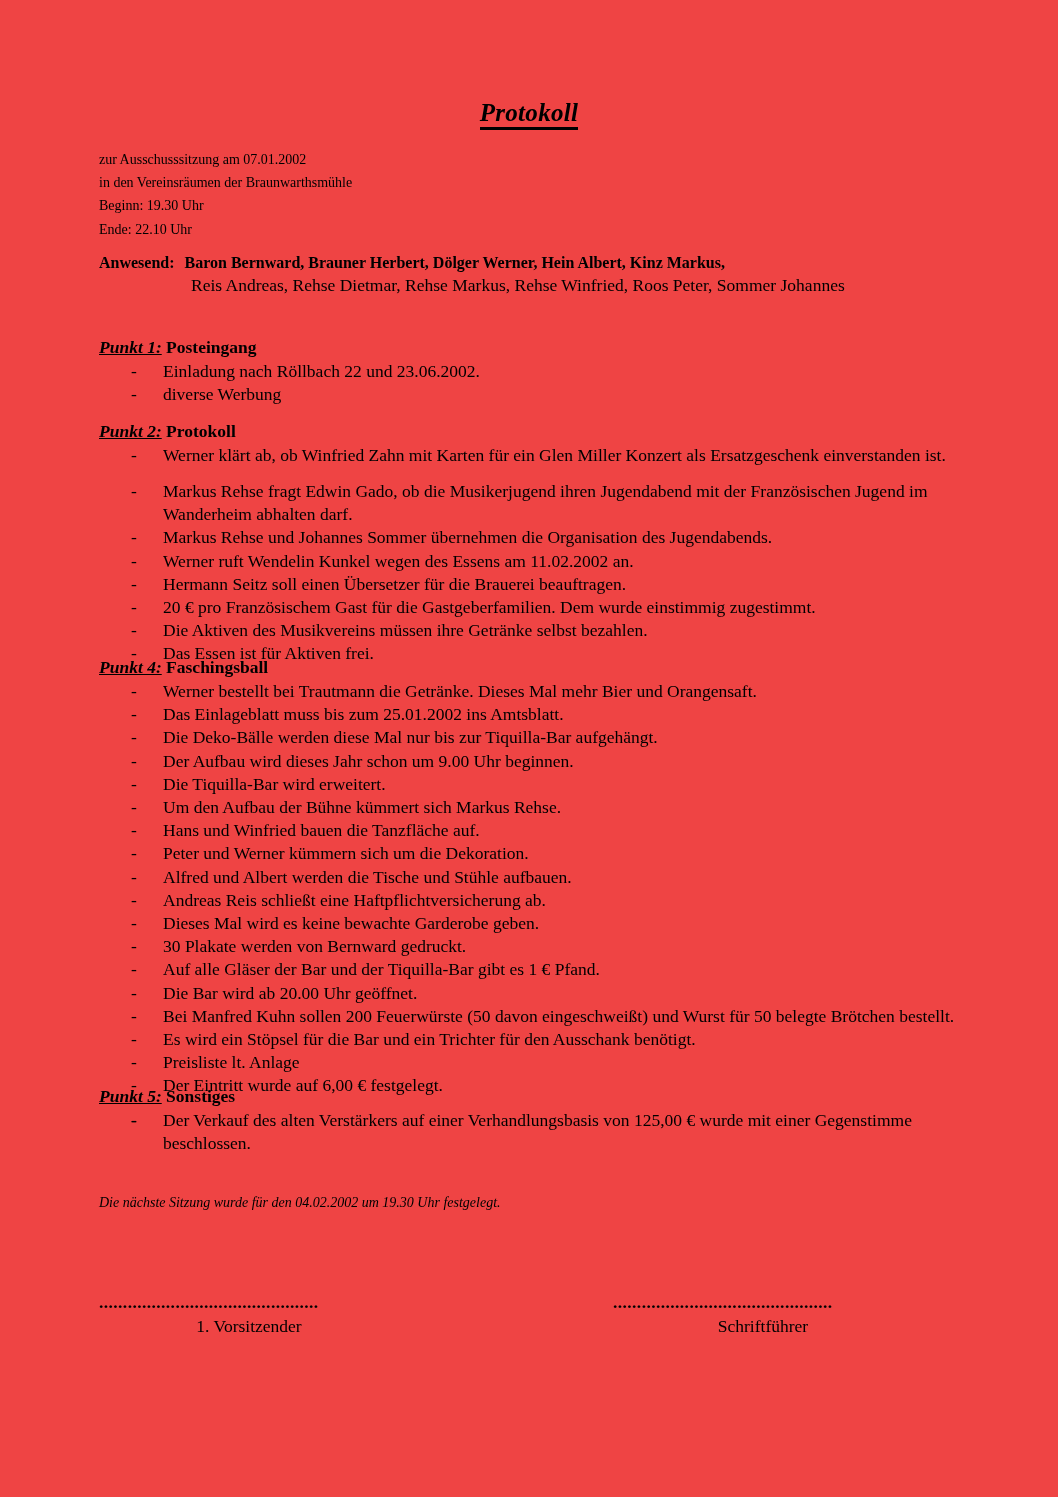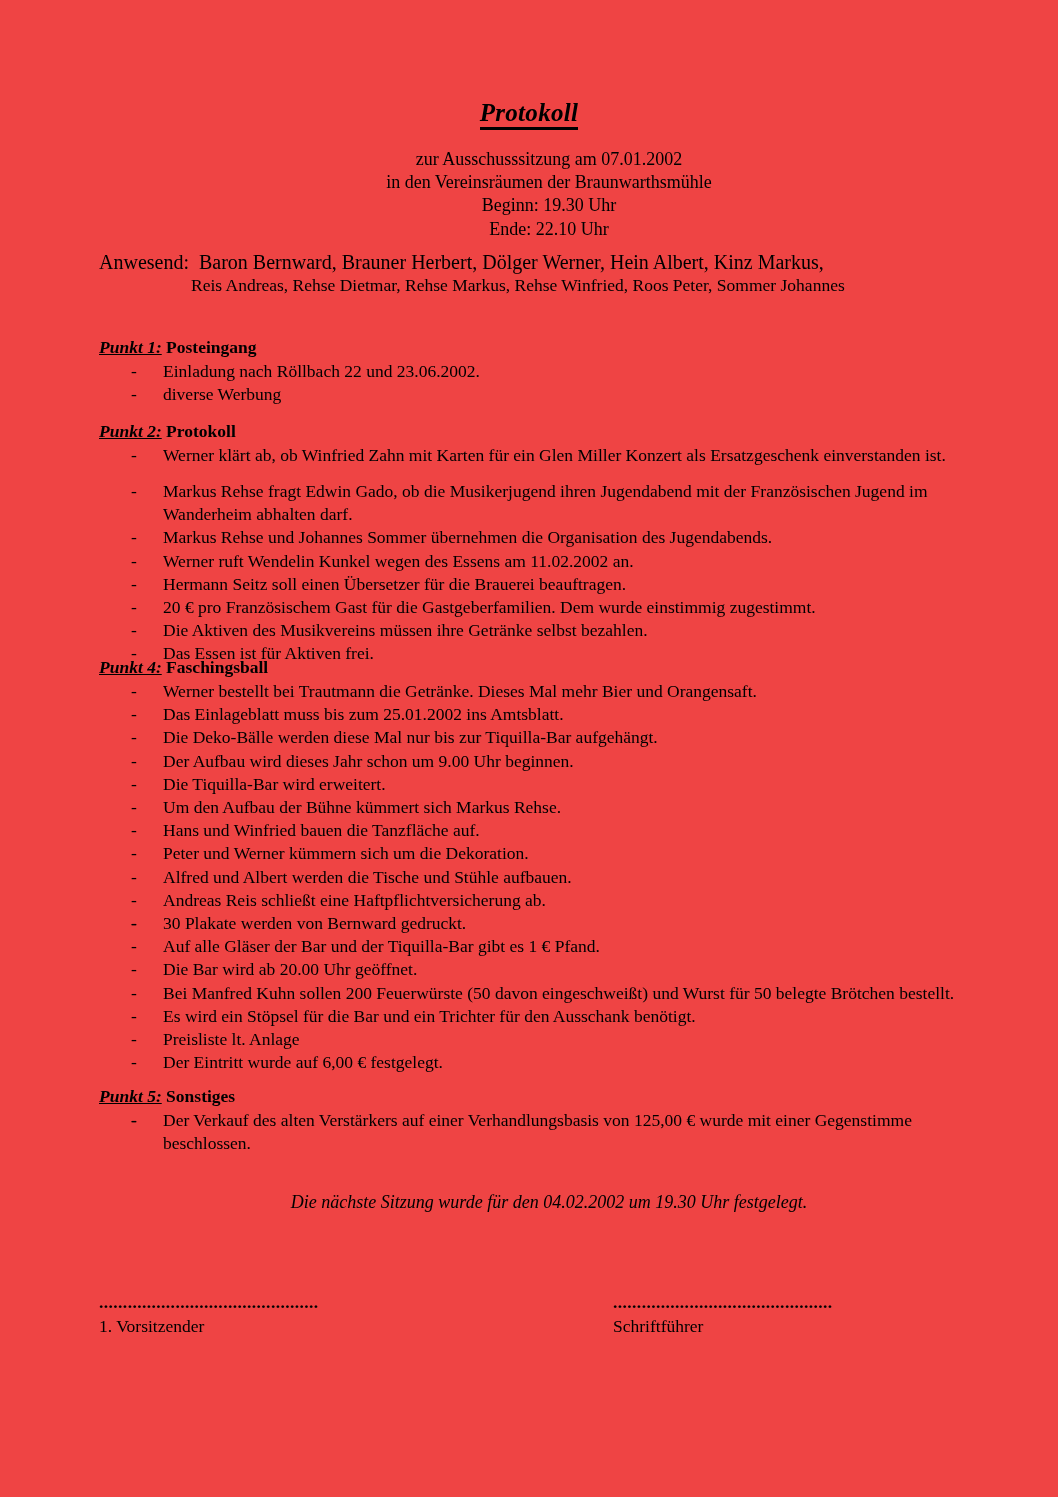--- a/index.html
+++ b/index.html
@@ -41,35 +41,35 @@
     line-height: 1.05;
   }
 
   
   .body-block {
     position: absolute;
     left: 99px;
     width: 900px;
   }
   .line {
-    font-size: 18px;
+    font-size: 14px;
     line-height: 23.2px;
     white-space: pre-wrap;
-    text-align: center;
   }
 
   
   #meta-block { top: 148px; }
 
   
   #attendees-block { top: 251px; }
   .attendees-row {
     display: flex;
-    font-size: 20px;
-    line-height: 23.2px;
+    font-size: 16px;
+    line-height: 23.2px;
+    font-weight: bold;
   }
   .attendees-label {
     flex: 0 0 auto;
     white-space: pre;
   }
   .attendees-names { flex: 1 1 auto; }
   .attendees-cont {
     padding-left: 92px;
     font-size: 17.5px;
     line-height: 23.2px;
@@ -140,20 +140,21 @@
     height: 16px;
     overflow: hidden;
     white-space: nowrap;
     font-weight: bold;
   }
   .sig-label {
     font-size: 17.5px;
     line-height: 23px;
     padding-top: 4px;
     white-space: pre;
+    text-align: center;
   }
 </style>
 </head>
 <body>
 
 <div class="page">
 
   <div class="doc-title">
     <span class="u">Protokoll</span>
   </div>
@@ -204,21 +205,21 @@
           <li><span class="dash">-</span><span>Werner bestellt bei Trautmann die Getränke. Dieses Mal mehr Bier und Orangensaft.</span></li>
           <li><span class="dash">-</span><span>Das Einlageblatt muss bis zum 25.01.2002 ins Amtsblatt.</span></li>
           <li><span class="dash">-</span><span>Die Deko-Bälle werden diese Mal nur bis zur Tiquilla-Bar aufgehängt.</span></li>
           <li><span class="dash">-</span><span>Der Aufbau wird dieses Jahr schon um 9.00 Uhr beginnen.</span></li>
           <li><span class="dash">-</span><span>Die Tiquilla-Bar wird erweitert.</span></li>
           <li><span class="dash">-</span><span>Um den Aufbau der Bühne kümmert sich Markus Rehse.</span></li>
           <li><span class="dash">-</span><span>Hans und Winfried bauen die Tanzfläche auf.</span></li>
           <li><span class="dash">-</span><span>Peter und Werner kümmern sich um die Dekoration.</span></li>
           <li><span class="dash">-</span><span>Alfred und Albert werden die Tische und Stühle aufbauen.</span></li>
           <li><span class="dash">-</span><span>Andreas Reis schließt eine Haftpflichtversicherung ab.</span></li>
-          <li><span class="dash">-</span></li>
+          <li><span class="dash">-</span><span>Dieses Mal wird es keine bewachte Garderobe geben.</span></li>
           <li><span class="dash">-</span><span>30 Plakate werden von Bernward gedruckt.</span></li>
           <li><span class="dash">-</span><span>Auf alle Gläser der Bar und der Tiquilla-Bar gibt es 1 € Pfand.</span></li>
           <li><span class="dash">-</span><span>Die Bar wird ab 20.00 Uhr geöffnet.</span></li>
           <li><span class="dash">-</span><span>Bei Manfred Kuhn sollen 200 Feuerwürste (50 davon eingeschweißt) und Wurst für 50 belegte Brötchen bestellt.</span></li>
           <li><span class="dash">-</span><span>Es wird ein Stöpsel für die Bar und ein Trichter für den Ausschank benötigt.</span></li>
           <li><span class="dash">-</span><span>Preisliste lt. Anlage</span></li>
           <li><span class="dash">-</span><span>Der Eintritt wurde auf 6,00 € festgelegt.</span></li>
         </ul>
       </div>
       <div class="section" style="top: 1085px;">

